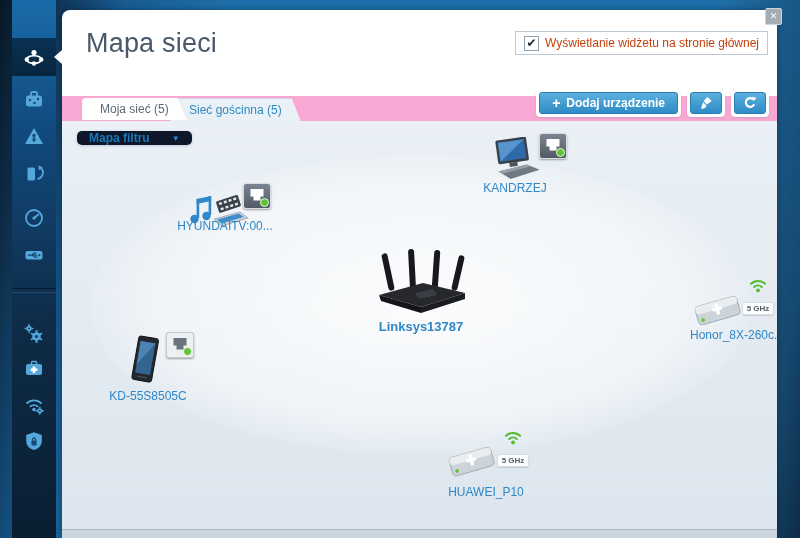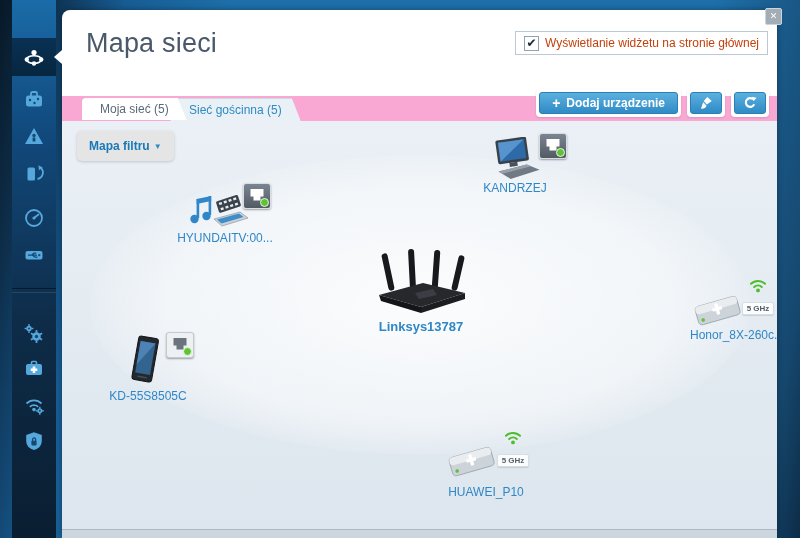--- a/index.html
+++ b/index.html
@@ -41,22 +41,22 @@
   .btn{background:linear-gradient(#5bb0de,#2f8bc5);border:1px solid #2a7fb4;border-radius:3px;color:#fff;
     font-size:12px;font-weight:bold;height:20px;line-height:20px;padding:0 12px;display:inline-flex;align-items:center;gap:6px;cursor:pointer}
   .btn .plus{font-size:14px;font-weight:bold;line-height:18px}
   .btn.icon-only{width:30px;padding:0;justify-content:center}
   .btn.icon-only svg{width:14px;height:14px}
   
   .map-area{position:absolute;left:0;top:111px;width:715px;height:408px;
     background:linear-gradient(#eaf0f5,#dde6ee);overflow:hidden}
   .map-ellipse{position:absolute;left:28px;top:34px;width:660px;height:300px;border-radius:50%;
     background:radial-gradient(ellipse at center,rgba(255,255,255,.85) 0%,rgba(255,255,255,.5) 55%,rgba(255,255,255,0) 74%)}
-  .filter-btn{position:absolute;left:15px;top:121px;background:#e5e5e5;border-radius:5px;padding:8px 12px;z-index:6;
-    font-size:12px;font-weight:bold;color:#1779b8;box-shadow:0 1px 3px rgba(90,110,130,.3);cursor:pointer;display:flex;align-items:center;gap:4px}
+  .filter-btn{position:absolute;left:15px;top:121px;background:#0f172a;border-radius:5px;padding:0 12px;z-index:6;
+    font-size:12px;font-weight:bold;color:#1779b8;box-shadow:0 1px 3px rgba(90,110,130,.3);cursor:pointer;display:flex;align-items:center;gap:22px}
   .filter-btn .caret{font-size:8px;color:#2f8ac2}
   .panel-footer{position:absolute;left:0;top:519px;width:715px;height:9px;background:#ccd6de;border-top:1px solid #aeb9c4}
   
   .device{position:absolute;width:120px;cursor:pointer}
   .dev-icon{position:absolute}
   .dev-label{position:absolute;left:0;width:120px;text-align:center;font-size:12px;color:#2f87c6;white-space:nowrap}
   .badge-eth{position:absolute;width:26px;height:24px;border-radius:3px;border:1px solid #d8dde2;
     background:linear-gradient(#7b8591,#525a64);box-shadow:0 1px 2px rgba(0,0,0,.35)}
   .badge-eth.light{background:#eef1f3;border-color:#c3cad0}
   .badge-eth svg{position:absolute;left:5px;top:4px}
@@ -265,21 +265,21 @@
         </g>
         <polygon points="27,28 53,21 61,27 35,35" fill="#ccd2d8" stroke="#99a1a9" stroke-width="0.8"></polygon>
         <polygon points="30,28.5 52,22.5 56.5,26 34.5,32.5" fill="#3f8ec9"></polygon>
       </svg>
       <div class="badge-eth" style="left:78px;top:4px">
         <svg width="16" height="15" viewBox="0 0 16 15">
           <path d="M1.5 1 h13 v7.5 h-3 v4 h-7 v-4 h-3 z" fill="#fff"></path>
         </svg>
         <span class="dot"></span>
       </div>
-      <div class="dev-label" style="top:52px">HYUNDAITV:00...</div>
+      <div class="dev-label" style="top:40px">HYUNDAITV:00...</div>
     </div>
 
     <div class="device" style="left:393px;top:8px;height:70px">
       <svg class="dev-icon" style="left:35px;top:8px" width="52" height="46" viewBox="0 0 52 46">
         <g transform="rotate(-8 26 23)">
           <rect x="8" y="1" width="31" height="24" rx="2" fill="#39424b"></rect>
           <rect x="10.5" y="3.5" width="26" height="19" fill="#2e69a8"></rect>
           <polygon points="10.5,3.5 36.5,3.5 10.5,22.5" fill="#5e9bd2" opacity="0.85"></polygon>
           <rect x="19" y="25" width="8" height="4" fill="#4a525b"></rect>
           <polygon points="7,32 36,29 48,36 18,41" fill="#707a84"></polygon>

